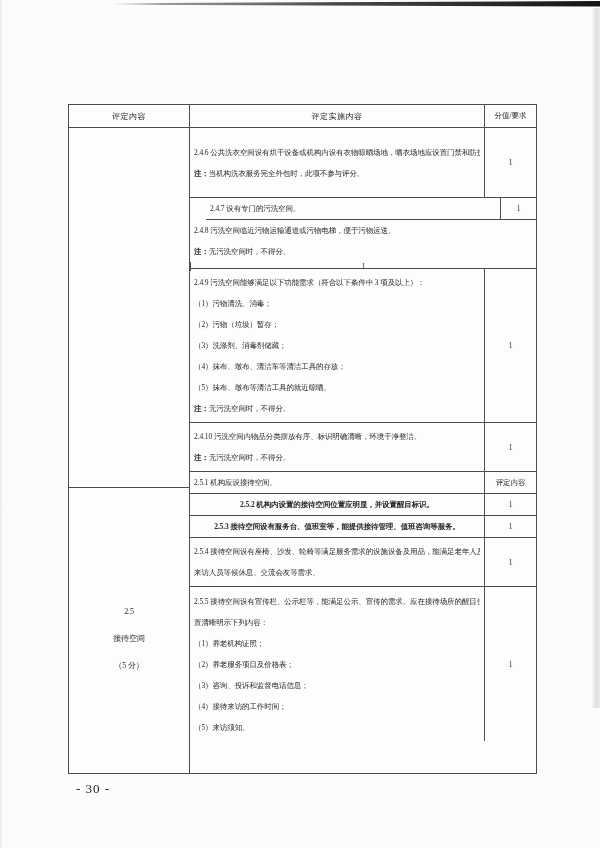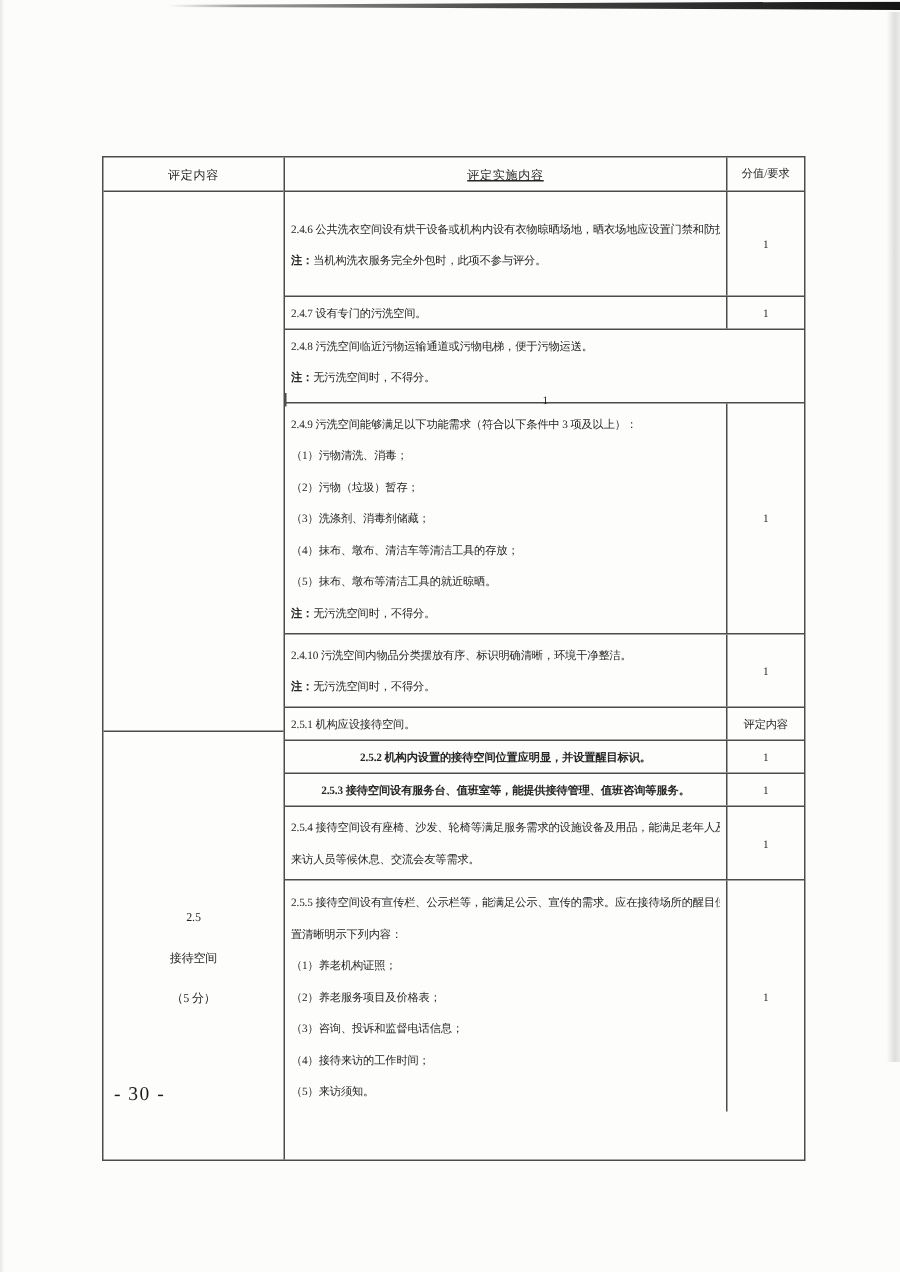--- a/index.html
+++ b/index.html
@@ -65,35 +65,35 @@
   .col-right { flex: 1; display: flex; flex-direction: column; }
   .t-row { display: flex; border-bottom: 1px solid #4c4c4c; }
   .t-row:last-child { border-bottom: none; }
   .header-row { height: 23px; }
   .content-cell {
     width: 294px; flex-shrink: 0;
     padding: 0 4px;
     display: flex; flex-direction: column; justify-content: center;
     overflow: hidden;
   }
-  .content-cell.hdr { align-items: center; font-size: 8px; letter-spacing: 0.5px; text-decoration: underline; }
+  .content-cell.hdr { align-items: center; font-size: 8px; letter-spacing: 0.5px; }
   .score-cell {
     flex: 1;
     border-left: 1px solid #4c4c4c;
     display: flex; align-items: center; justify-content: center;
     text-align: center;
     padding: 0 1px;
   }
   .score-cell.hdr { font-size: 7.5px; letter-spacing: 0; }
   .line { line-height: 21px; white-space: nowrap; overflow: hidden; }
   .t-row.bold .line { font-weight: bold; text-align: center; }
   .line b { font-weight: bold; }
 
   .page-number {
-    position: absolute; left: 76px; top: 721px;
+    position: absolute; left: 76px; top: 781px;
     font-size: 13px; color: #1c1c1c; letter-spacing: 1px;
     white-space: nowrap;
   }
 </style>
 </head>
 <body>
 
 <div class="page">
 
   <div class="scan-top"></div>
@@ -117,21 +117,21 @@
         <div class="score-cell hdr">分值/要求</div>
       </div>
       <div id="rows-container">
           <div class="t-row" style="height: 70px;">
             <div class="content-cell">
               <div class="line">2.4.6 公共洗衣空间设有烘干设备或机构内设有衣物晾晒场地，晒衣场地应设置门禁和防护</div>
               <div class="line"><b>注：</b>当机构洗衣服务完全外包时，此项不参与评分。</div>
             </div>
             <div class="score-cell">1</div>
           </div>
-          <div class="t-row" style="height: 22px;">
+          <div class="t-row" style="height: 22px; margin-left: 16px;">
             <div class="content-cell">
               <div class="line">2.4.7 设有专门的污洗空间。</div>
             </div>
             <div class="score-cell">1</div>
           </div>
           <div class="t-row" style="height: 49px; flex-direction: column;">
             <div class="content-cell">
               <div class="line">2.4.8 污洗空间临近污物运输通道或污物电梯，便于污物运送。</div>
               <div class="line"><b>注：</b>无污洗空间时，不得分。</div>
             </div>

